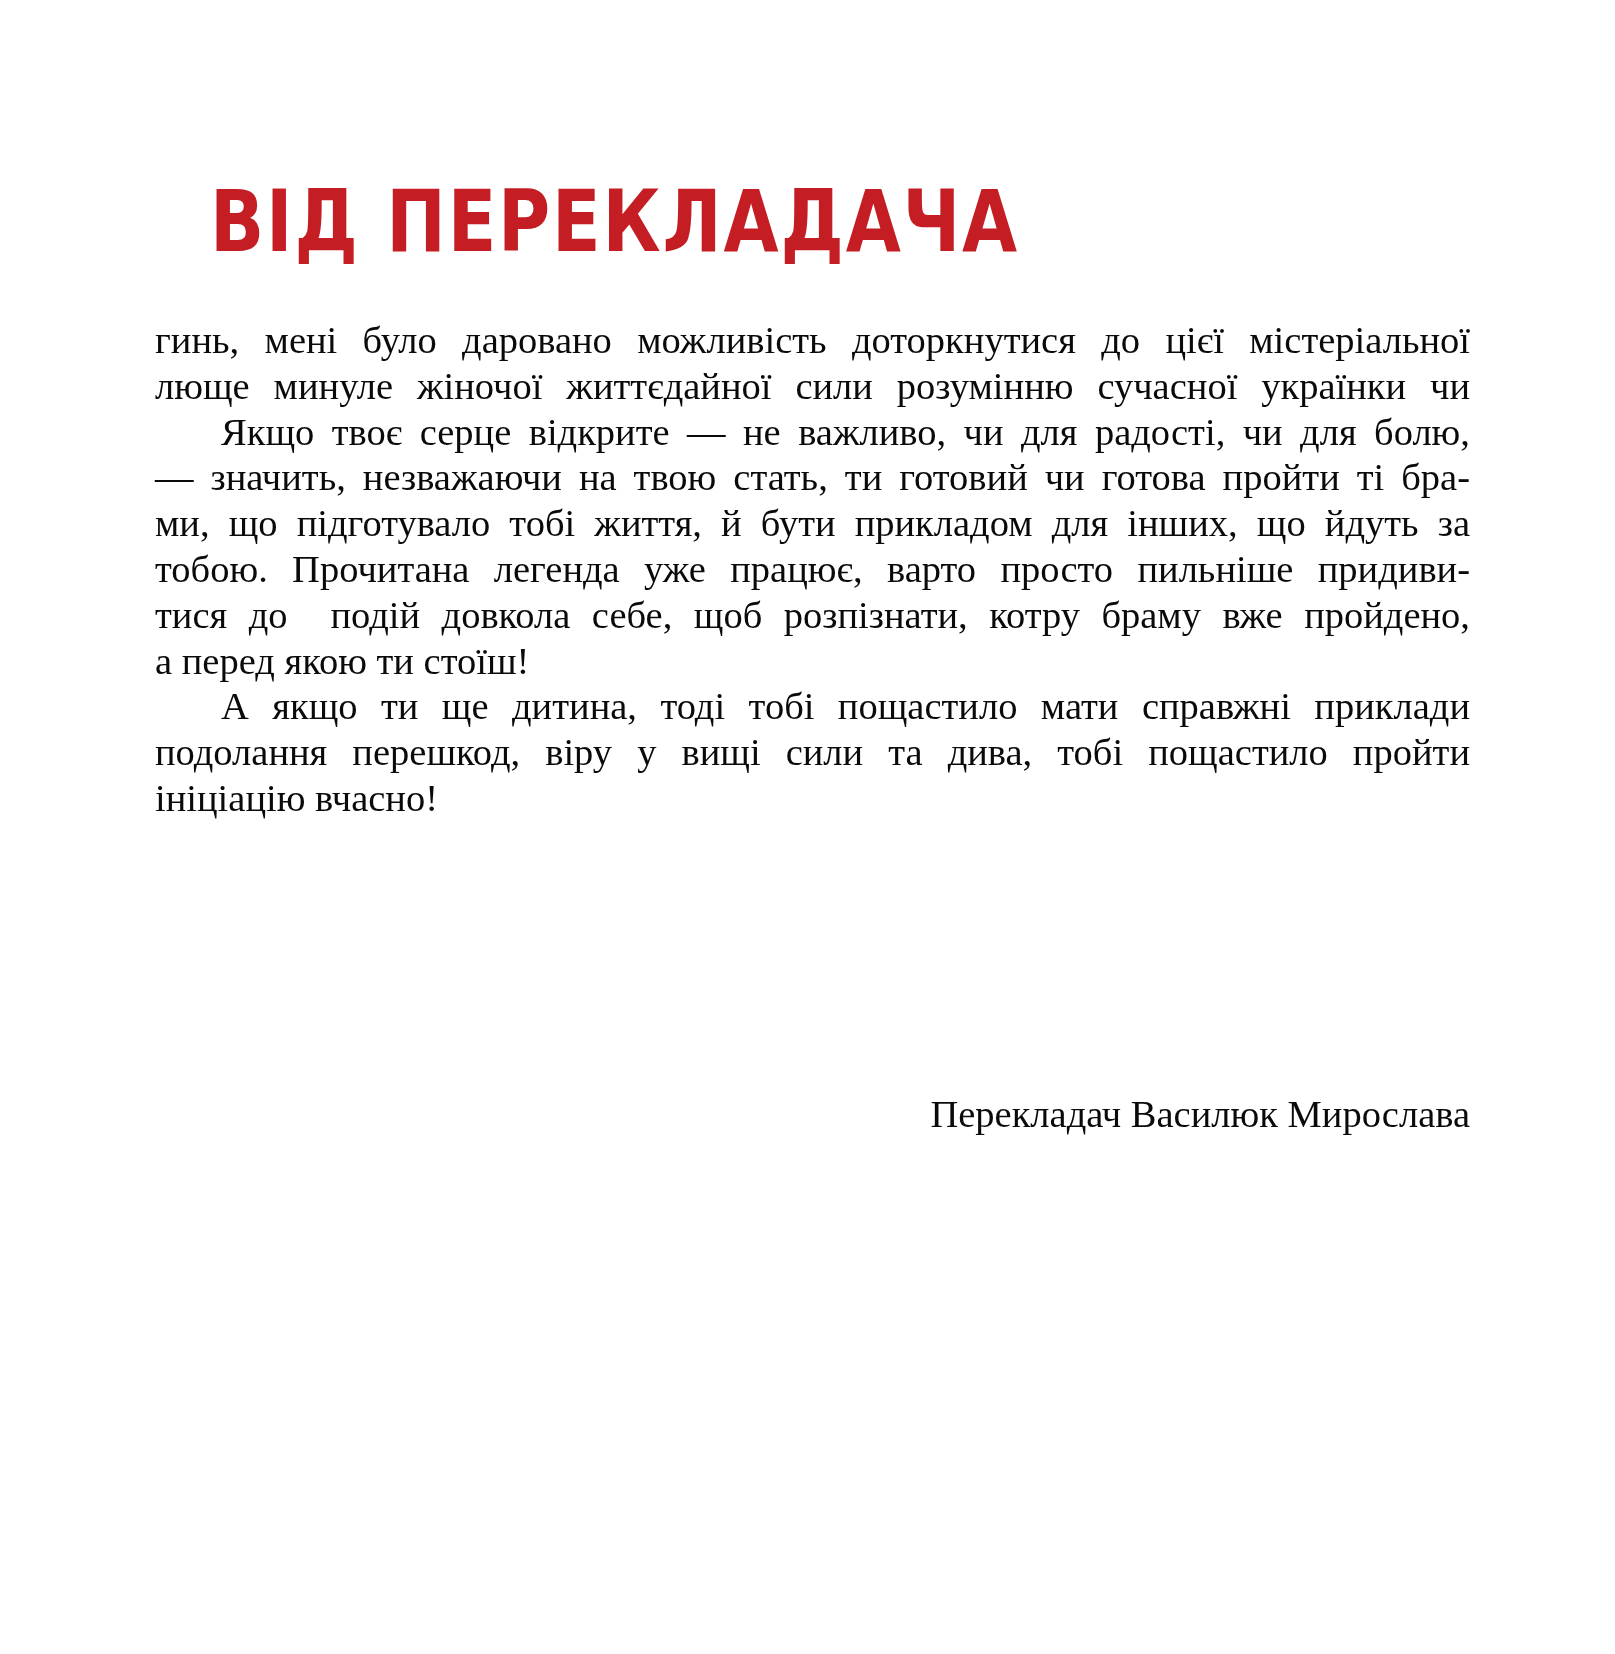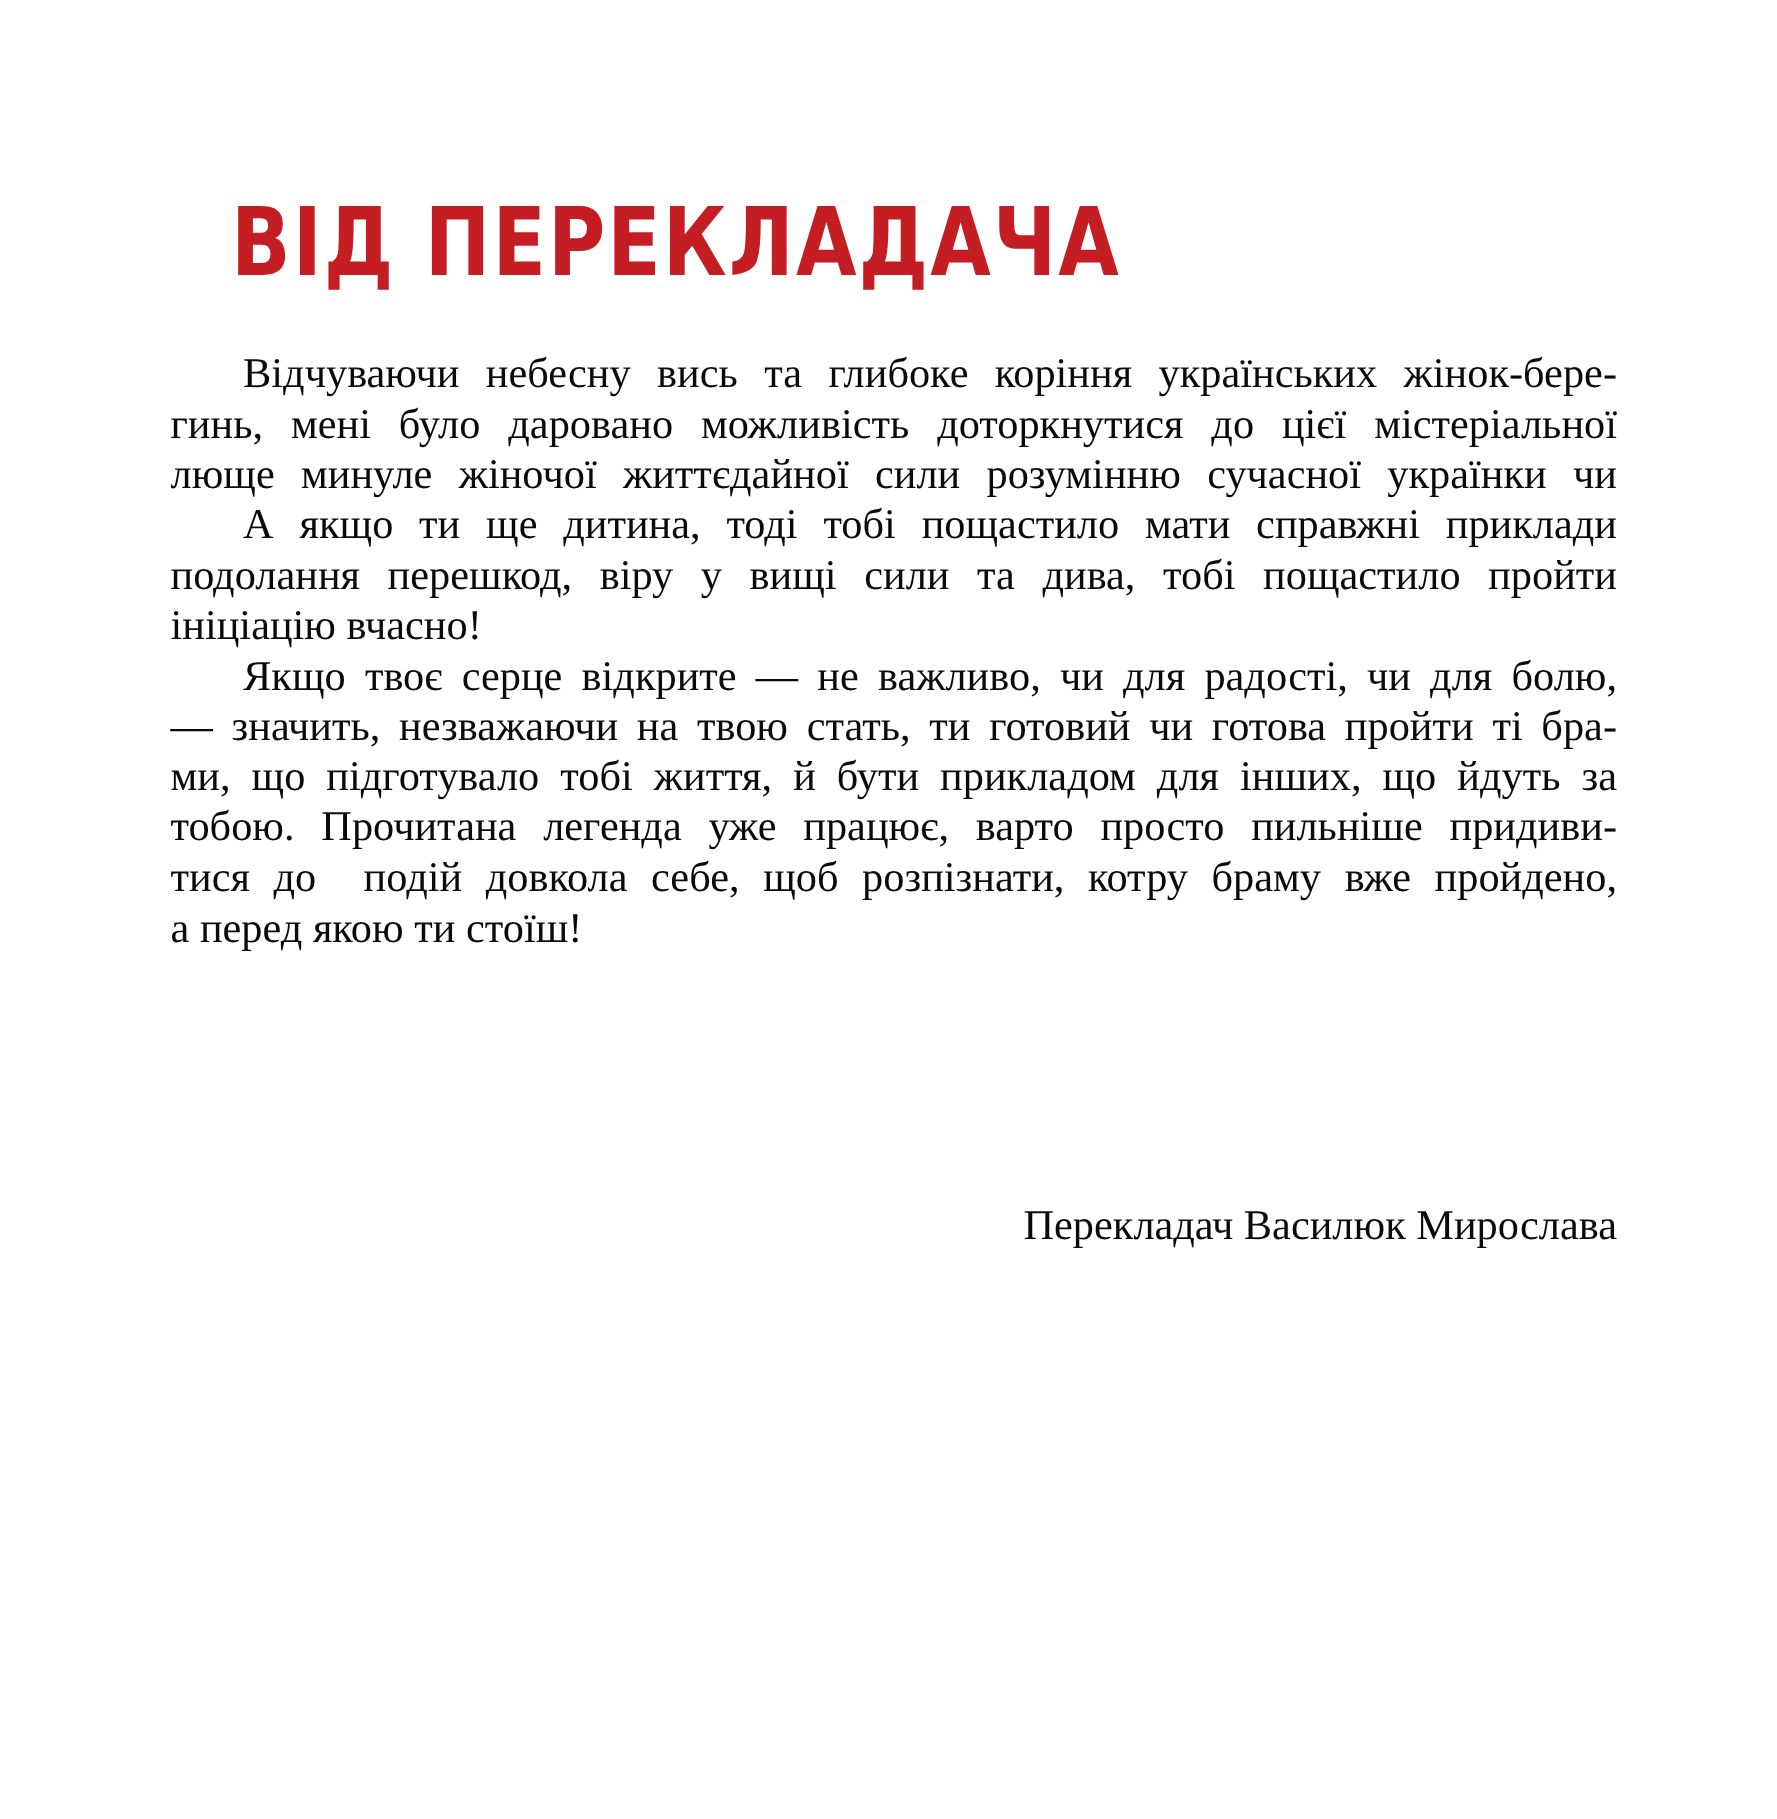--- a/index.html
+++ b/index.html
@@ -100,38 +100,37 @@
 
 <div class="page">
 
   <div class="content">
 
     <h1 class="chapter-title">ВІД ПЕРЕКЛАДАЧА</h1>
 
     <div class="body-text">
 
       <div class="para">
-        <span class="tline first">Відчуваючи небесну вись та глибоке коріння українських жінок-бере-</span>
         <span class="tline">гинь, мені було даровано можливість доторкнутися до цієї містеріальної</span>
         <span class="tline">люще минуле жіночої життєдайної сили розумінню сучасної українки чи</span>
-      </div>
-
-      <div class="para">
-        <span class="tline first">А якщо ти ще дитина, тоді тобі пощастило мати справжні приклади</span>
-        <span class="tline">подолання перешкод, віру у вищі сили та дива, тобі пощастило пройти</span>
-        <span class="tline end">ініціацію вчасно!</span>
       </div>
 
       <div class="para">
         <span class="tline first">Якщо твоє серце відкрите — не важливо, чи для радості, чи для болю,</span>
         <span class="tline">— значить, незважаючи на твою стать, ти готовий чи готова пройти ті бра-</span>
         <span class="tline">ми, що підготувало тобі життя, й бути прикладом для інших, що йдуть за</span>
         <span class="tline">тобою. Прочитана легенда уже працює, варто просто пильніше придиви-</span>
         <span class="tline">тися до  подій довкола себе, щоб розпізнати, котру браму вже пройдено,</span>
         <span class="tline end">а перед якою ти стоїш!</span>
+      </div>
+
+      <div class="para">
+        <span class="tline first">А якщо ти ще дитина, тоді тобі пощастило мати справжні приклади</span>
+        <span class="tline">подолання перешкод, віру у вищі сили та дива, тобі пощастило пройти</span>
+        <span class="tline end">ініціацію вчасно!</span>
       </div>
 
       <div class="para">
       </div>
 
     </div>
 
     <div class="signature">Перекладач Василюк Мирослава</div>
 
   </div>

